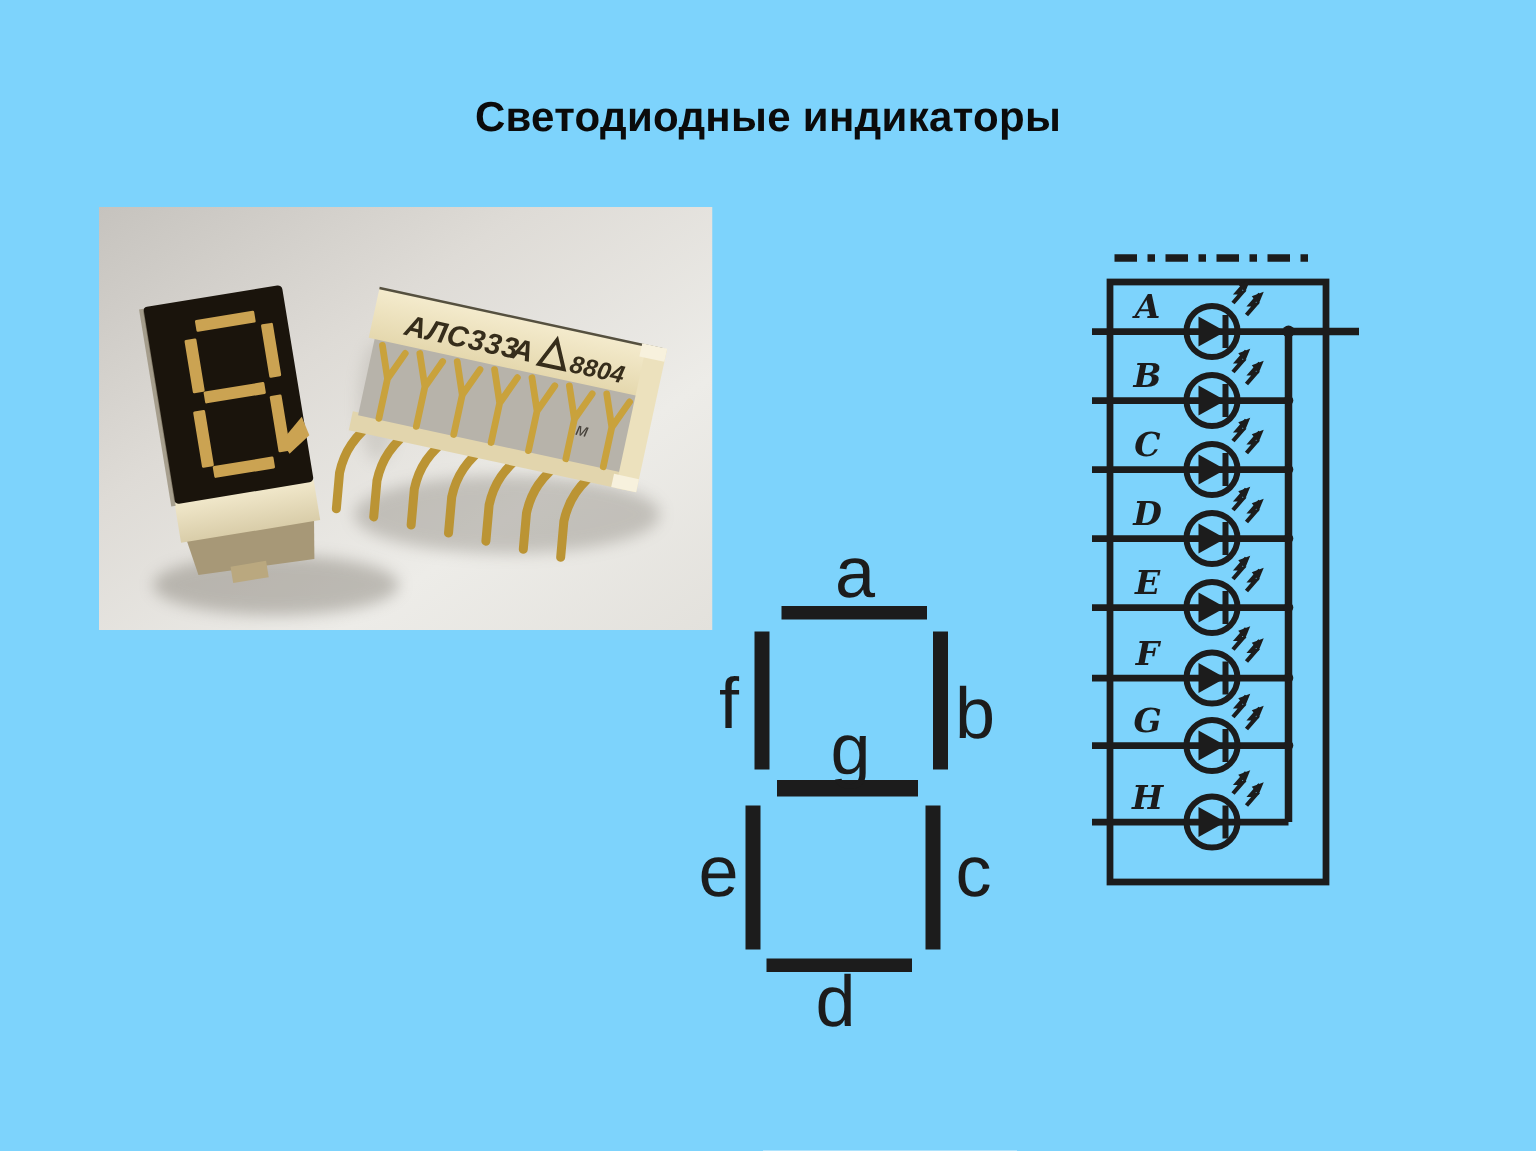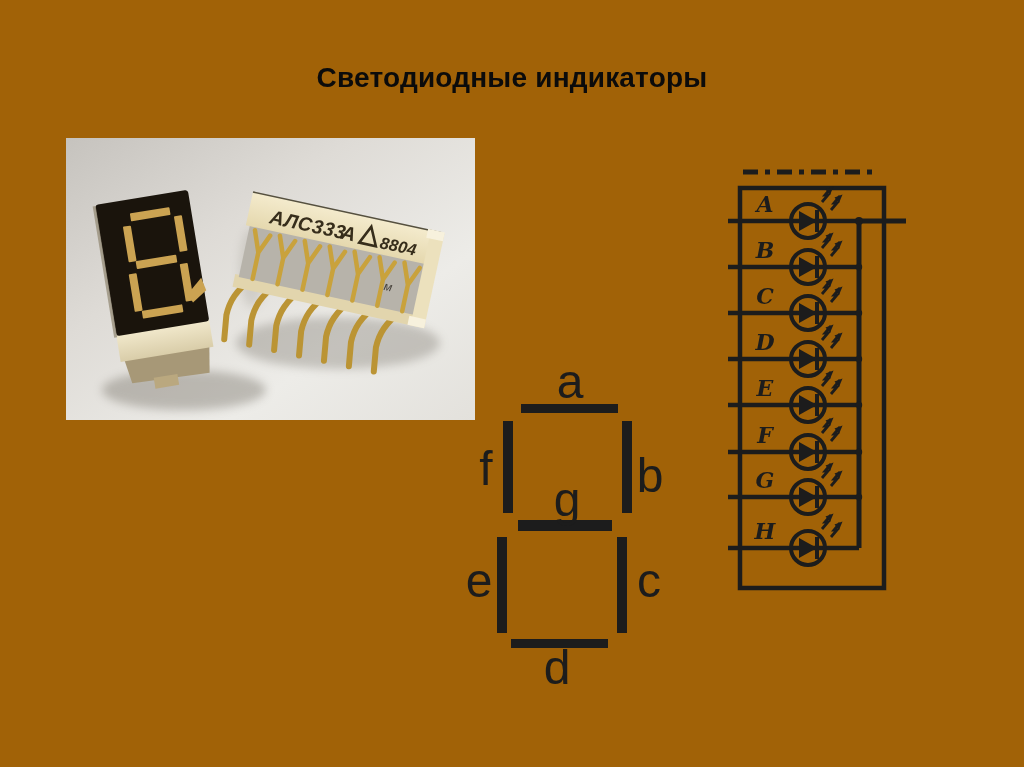--- a/index.html
+++ b/index.html
@@ -1,18 +1,18 @@
 <!DOCTYPE html>
 <html><head>
 <meta charset="utf-8">
 <style>
   html,body{margin:0;padding:0;}
   body{width:1024px;height:767px;background:#ffffff;position:relative;
        font-family:"Liberation Sans", sans-serif;overflow:hidden;}
-  .slide{position:absolute;inset:0;background:#a16207;}
+  .slide{position:absolute;inset:0;background:#7dd3fc;}
   .title{position:absolute;top:63px;left:0;width:100%;text-align:center;
          font-weight:bold;font-size:28px;line-height:1.1;color:#0b0b0b;
          letter-spacing:.2px;margin:0;}
   figure{margin:0;padding:0;position:absolute;}
   .photo{left:66px;top:138px;width:409px;height:282px;}
   .segdiag{left:460px;top:365px;width:215px;height:335px;}
   .schem{left:720px;top:160px;width:195px;height:440px;}
   svg{display:block;width:100%;height:100%;}
   .seg-label{font-family:"Liberation Sans",sans-serif;font-size:48px;fill:#1c1c1c;}
   .row-label{font-family:"DejaVu Serif",serif;font-style:italic;font-weight:bold;

